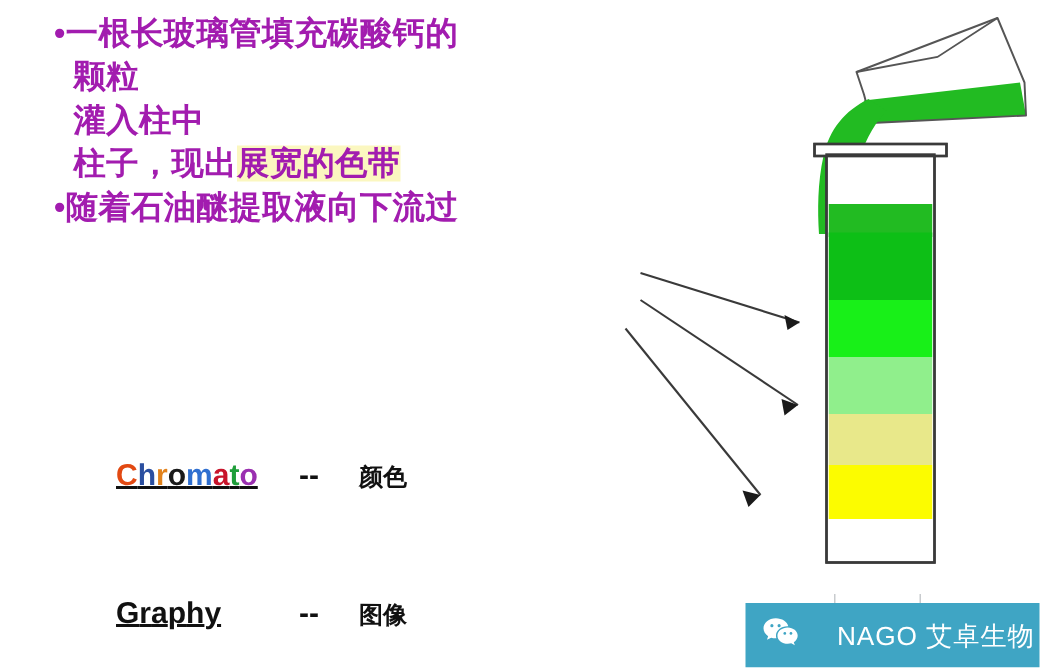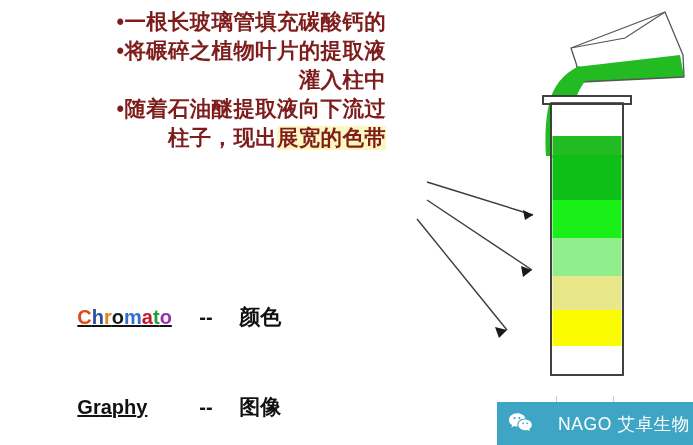--- a/index.html
+++ b/index.html
@@ -26,27 +26,26 @@
   
   #text-panel {
     position: absolute;
     left: 36px;
     top: 8px;
     width: 350px;
   }
 
   .bullet-line {
     display: block;
-    color: #7f1d1d;
+    color: #a21caf;
     font-weight: bold;
     font-size: 21.5px;
     line-height: 29px;
     letter-spacing: 0.3px;
     white-space: pre;
-    text-align: right;
   }
   .bullet-dot {
     font-weight: bold;
     font-size: 21.5px;
   }
   .indent {
     padding-left: 13px;
   }
   .hl {
     background: #fbf7c0;
@@ -71,21 +70,21 @@
   .kv-term {
     display: inline-block;
     width: 122px;
     text-decoration: underline;
   }
   .kv-dash {
     display: inline-block;
     width: 40px;
   }
   .kv-cn {
-    font-size: 21px;
+    font-size: 16px;
   }
 
   
   #diagram {
     position: absolute;
     left: 395px;
     top: 0px;
     width: 298px;
     height: 400px;
   }
@@ -121,26 +120,26 @@
   }
 </style>
 </head>
 <body>
 
 <div id="slide">
 
   <div id="text-panel">
 
     <div class="bullet-line"><span class="bullet-dot">•</span><span>一根长玻璃管填充碳酸钙的</span></div>
-
-    <div class="bullet-line"><span class="bullet-dot">•</span><span>将碾碎之植物叶片的提取液</span></div>
+    <div class="bullet-line indent">颗粒</div>
+
     <div class="bullet-line indent">灌入柱中</div>
 
+    <div class="bullet-line indent"><span>柱子，现出</span><span class="hl">展宽的色带</span></div>
     <div class="bullet-line"><span class="bullet-dot">•</span><span>随着石油醚提取液向下流过</span></div>
-    <div class="bullet-line indent"><span>柱子，现出</span><span class="hl">展宽的色带</span></div>
 
     <div class="gap-mid"></div>
 
   </div>
 
   <div id="legend-block">
 
     <div class="kv-row">
       <span class="kv-term" id="chromato-term"><span style="color: rgb(226, 73, 18);">C</span><span style="color: rgb(43, 79, 160);">h</span><span style="color: rgb(226, 130, 27);">r</span><span style="color: rgb(26, 26, 26);">o</span><span style="color: rgb(47, 111, 208);">m</span><span style="color: rgb(200, 20, 43);">a</span><span style="color: rgb(31, 158, 58);">t</span><span style="color: rgb(154, 47, 176);">o</span></span><span class="kv-dash">--</span><span class="kv-cn">颜色</span>
     </div>

